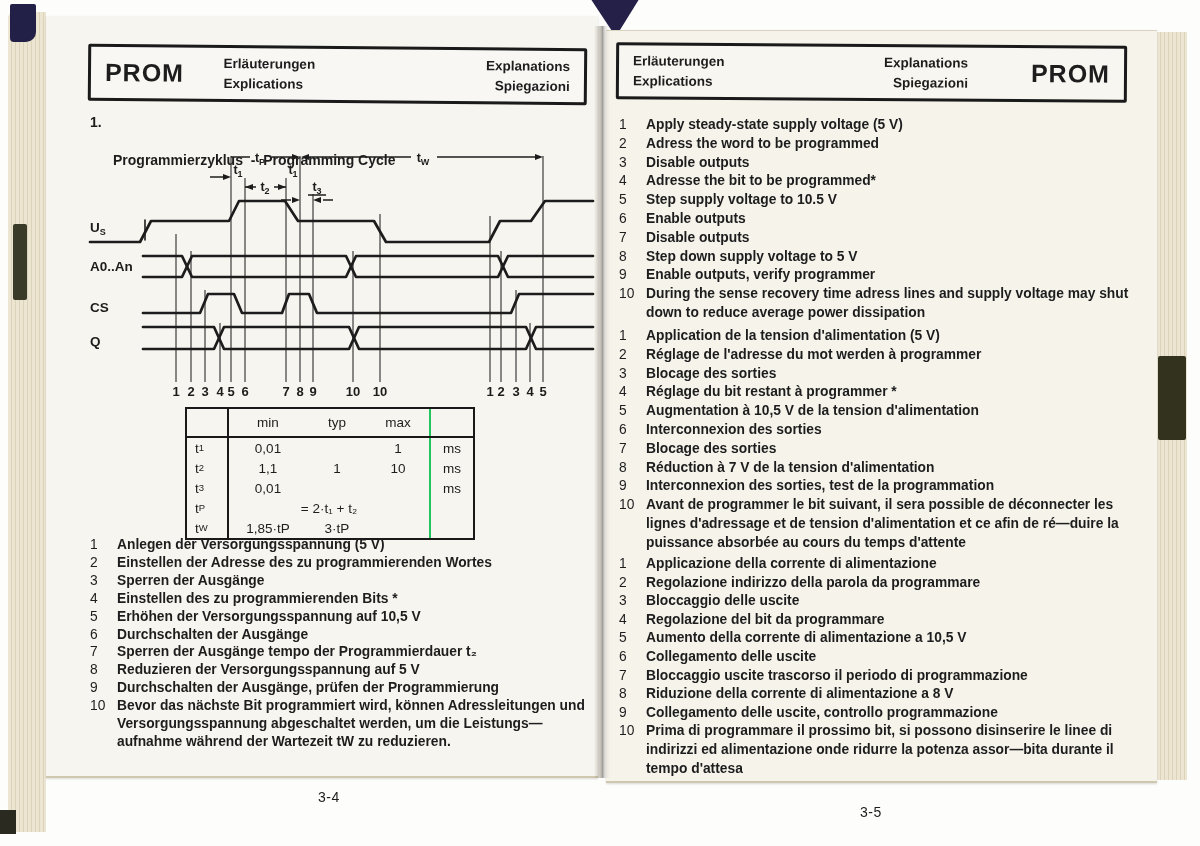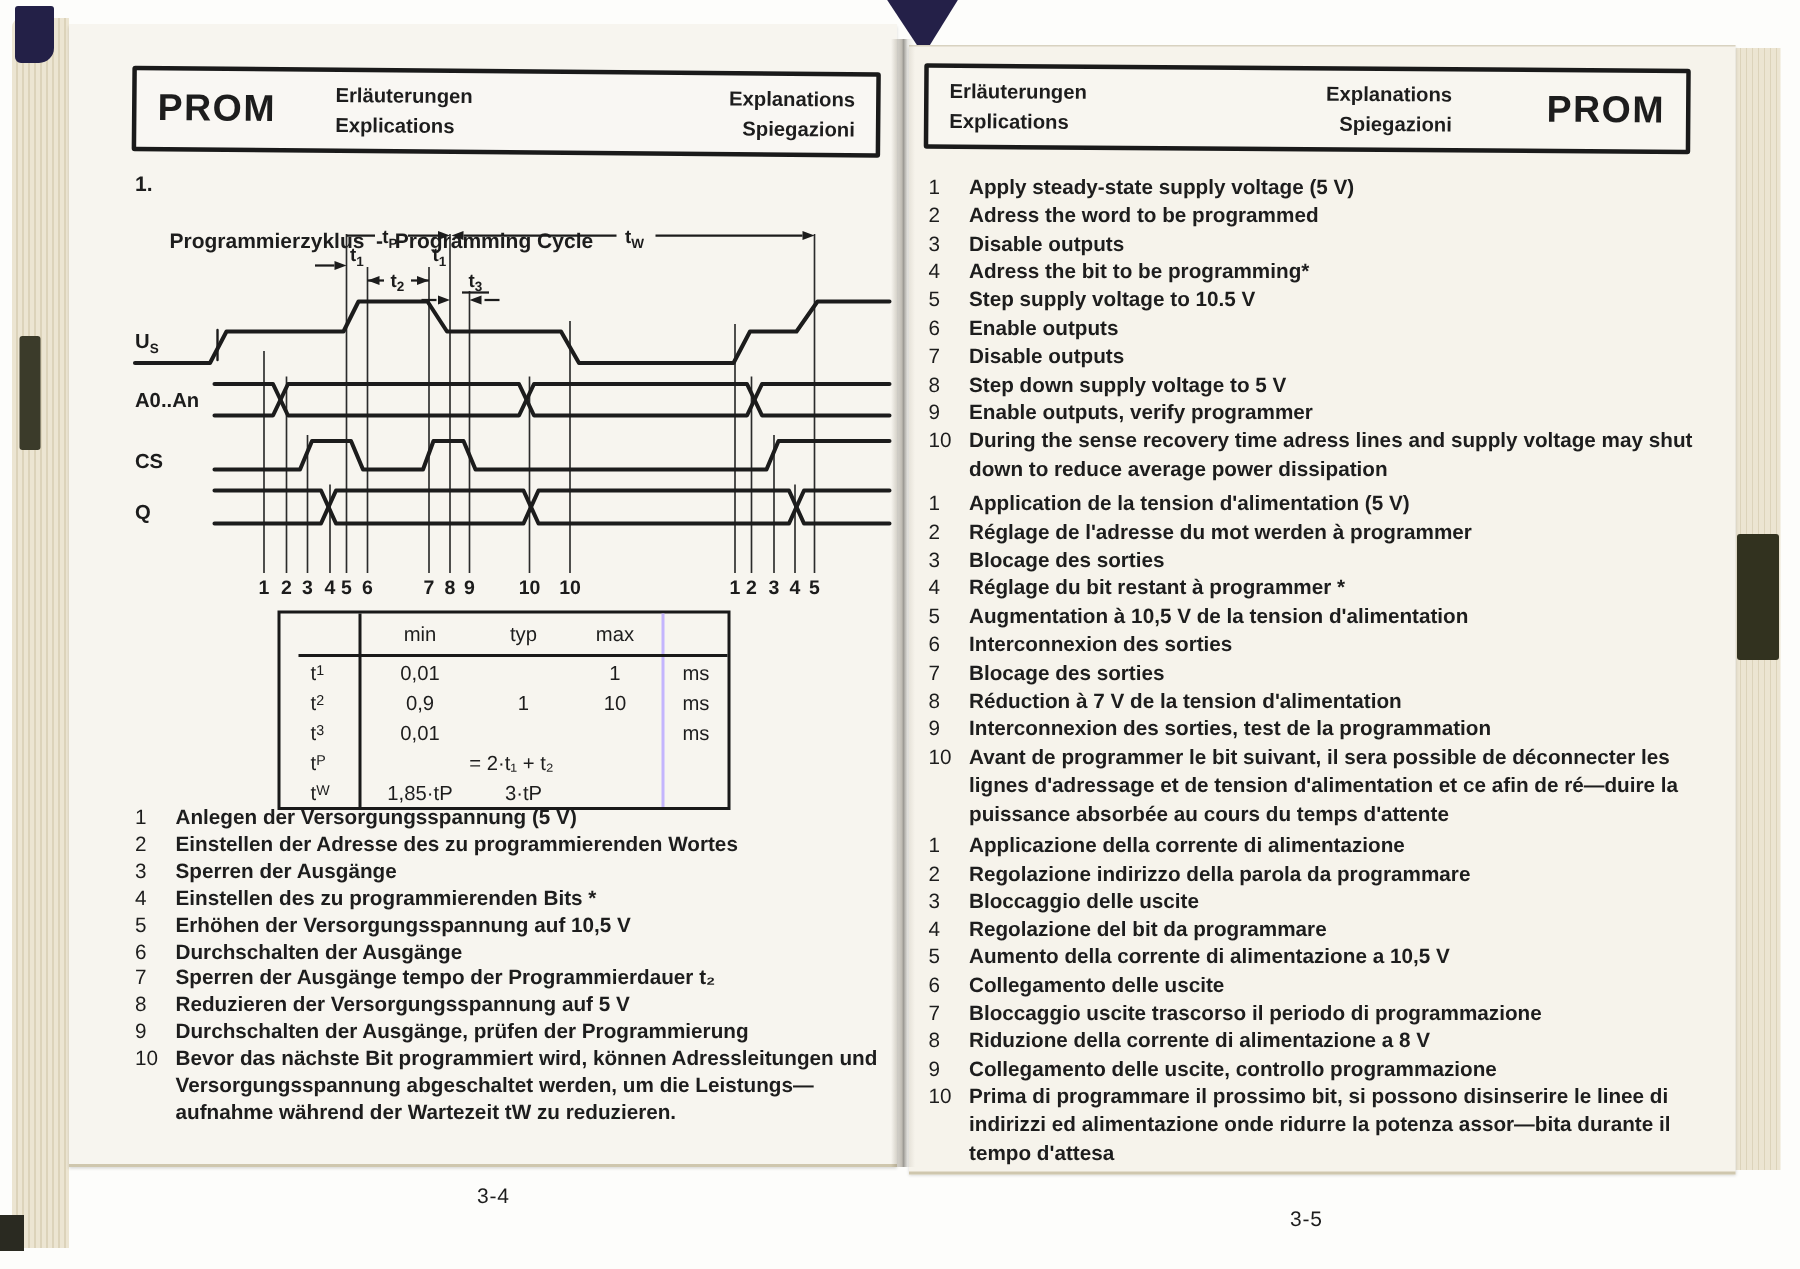--- a/index.html
+++ b/index.html
@@ -51,28 +51,28 @@
   .vline{stroke:#2b2b2b;stroke-width:1.1;}
   .dim{stroke:#1c1c1c;stroke-width:1.5;}
   .dimfill{fill:#1c1c1c;}
   .slabel{font:600 13.5px "Liberation Sans",sans-serif;fill:#1c1c1c;}
   .tlabel{font:600 12.5px "Liberation Sans",sans-serif;fill:#1c1c1c;text-anchor:middle;}
   .num{font:600 13px "Liberation Sans",sans-serif;fill:#1c1c1c;text-anchor:middle;}
   .svgsub{font-size:9px;}
 
   
   .ttable{position:absolute;left:185px;top:407px;border:2.5px solid #191919;background:transparent;
-          font-size:13.5px;padding-left:12px;}
+          font-size:13.5px;}
   .trow{display:grid;grid-template-columns:42px 78px 60px 62px 44px;align-items:center;height:20px;}
   .trow.head{height:27px;border-bottom:2px solid #191919;}
   .trow.frow{grid-template-columns:42px 200px 44px;}
   .tc{text-align:center;}
   .tc.name{text-align:left;padding-left:8px;border-right:2px solid #191919;height:100%;
            display:flex;align-items:center;box-sizing:border-box;}
-  .tc.unit{border-left:2px solid #c4b5fd;height:100%;display:flex;align-items:center;
+  .tc.unit{border-left:2px solid #22c55e;height:100%;display:flex;align-items:center;
            justify-content:center;box-sizing:border-box;}
   sub{font-size:9.5px;line-height:0;vertical-align:-3px;}
 
   
   .nlist{position:absolute;font-size:13.8px;}
   .nlist .li{display:flex;}
   .nlist .n{width:27px;flex:none;}
   .nlist .t{flex:1;font-weight:bold;}
   .list-de{left:90px;top:536px;width:508px;line-height:17.9px;}
   .list-en{left:619px;top:116px;width:522px;line-height:18.8px;}
@@ -216,21 +216,21 @@
       <div class="tc">0,01</div>
       <div class="tc"></div>
       <div class="tc">1</div>
       <div class="tc unit">ms</div>
     </div>
     <div class="trow">
       <div class="tc name">
           <span>t</span>
           <sub>2</sub>
         </div>
-      <div class="tc">0,9</div>
+      <div class="tc">1,1</div>
       <div class="tc">1</div>
       <div class="tc">10</div>
       <div class="tc unit">ms</div>
     </div>
     <div class="trow">
       <div class="tc name">
           <span>t</span>
           <sub>3</sub>
         </div>
       <div class="tc">0,01</div>
@@ -323,21 +323,21 @@
     <div class="li">
         <div class="n">2</div>
         <div class="t">Adress the word to be programmed</div>
       </div>
     <div class="li">
         <div class="n">3</div>
         <div class="t">Disable outputs</div>
       </div>
     <div class="li">
         <div class="n">4</div>
-        <div class="t">Adress the bit to be programming*</div>
+        <div class="t">Adresse the bit to be programmed*</div>
       </div>
     <div class="li">
         <div class="n">5</div>
         <div class="t">Step supply voltage to 10.5 V</div>
       </div>
     <div class="li">
         <div class="n">6</div>
         <div class="t">Enable outputs</div>
       </div>
     <div class="li">

